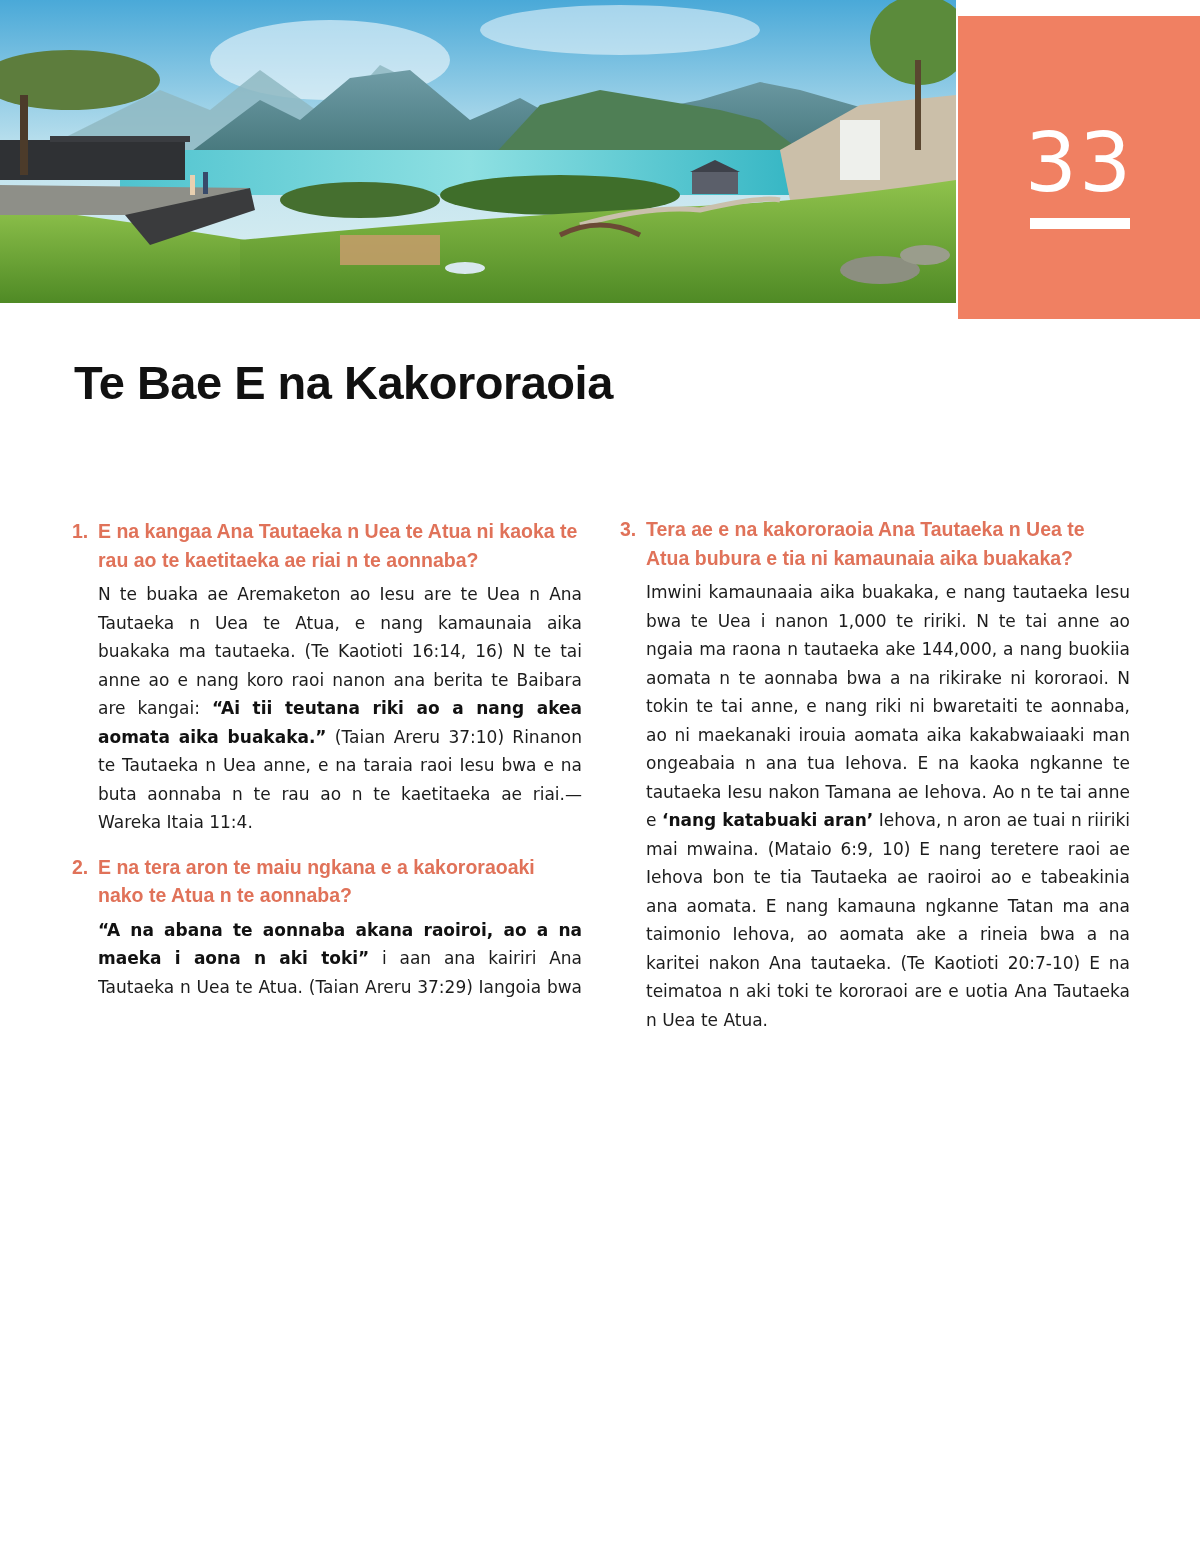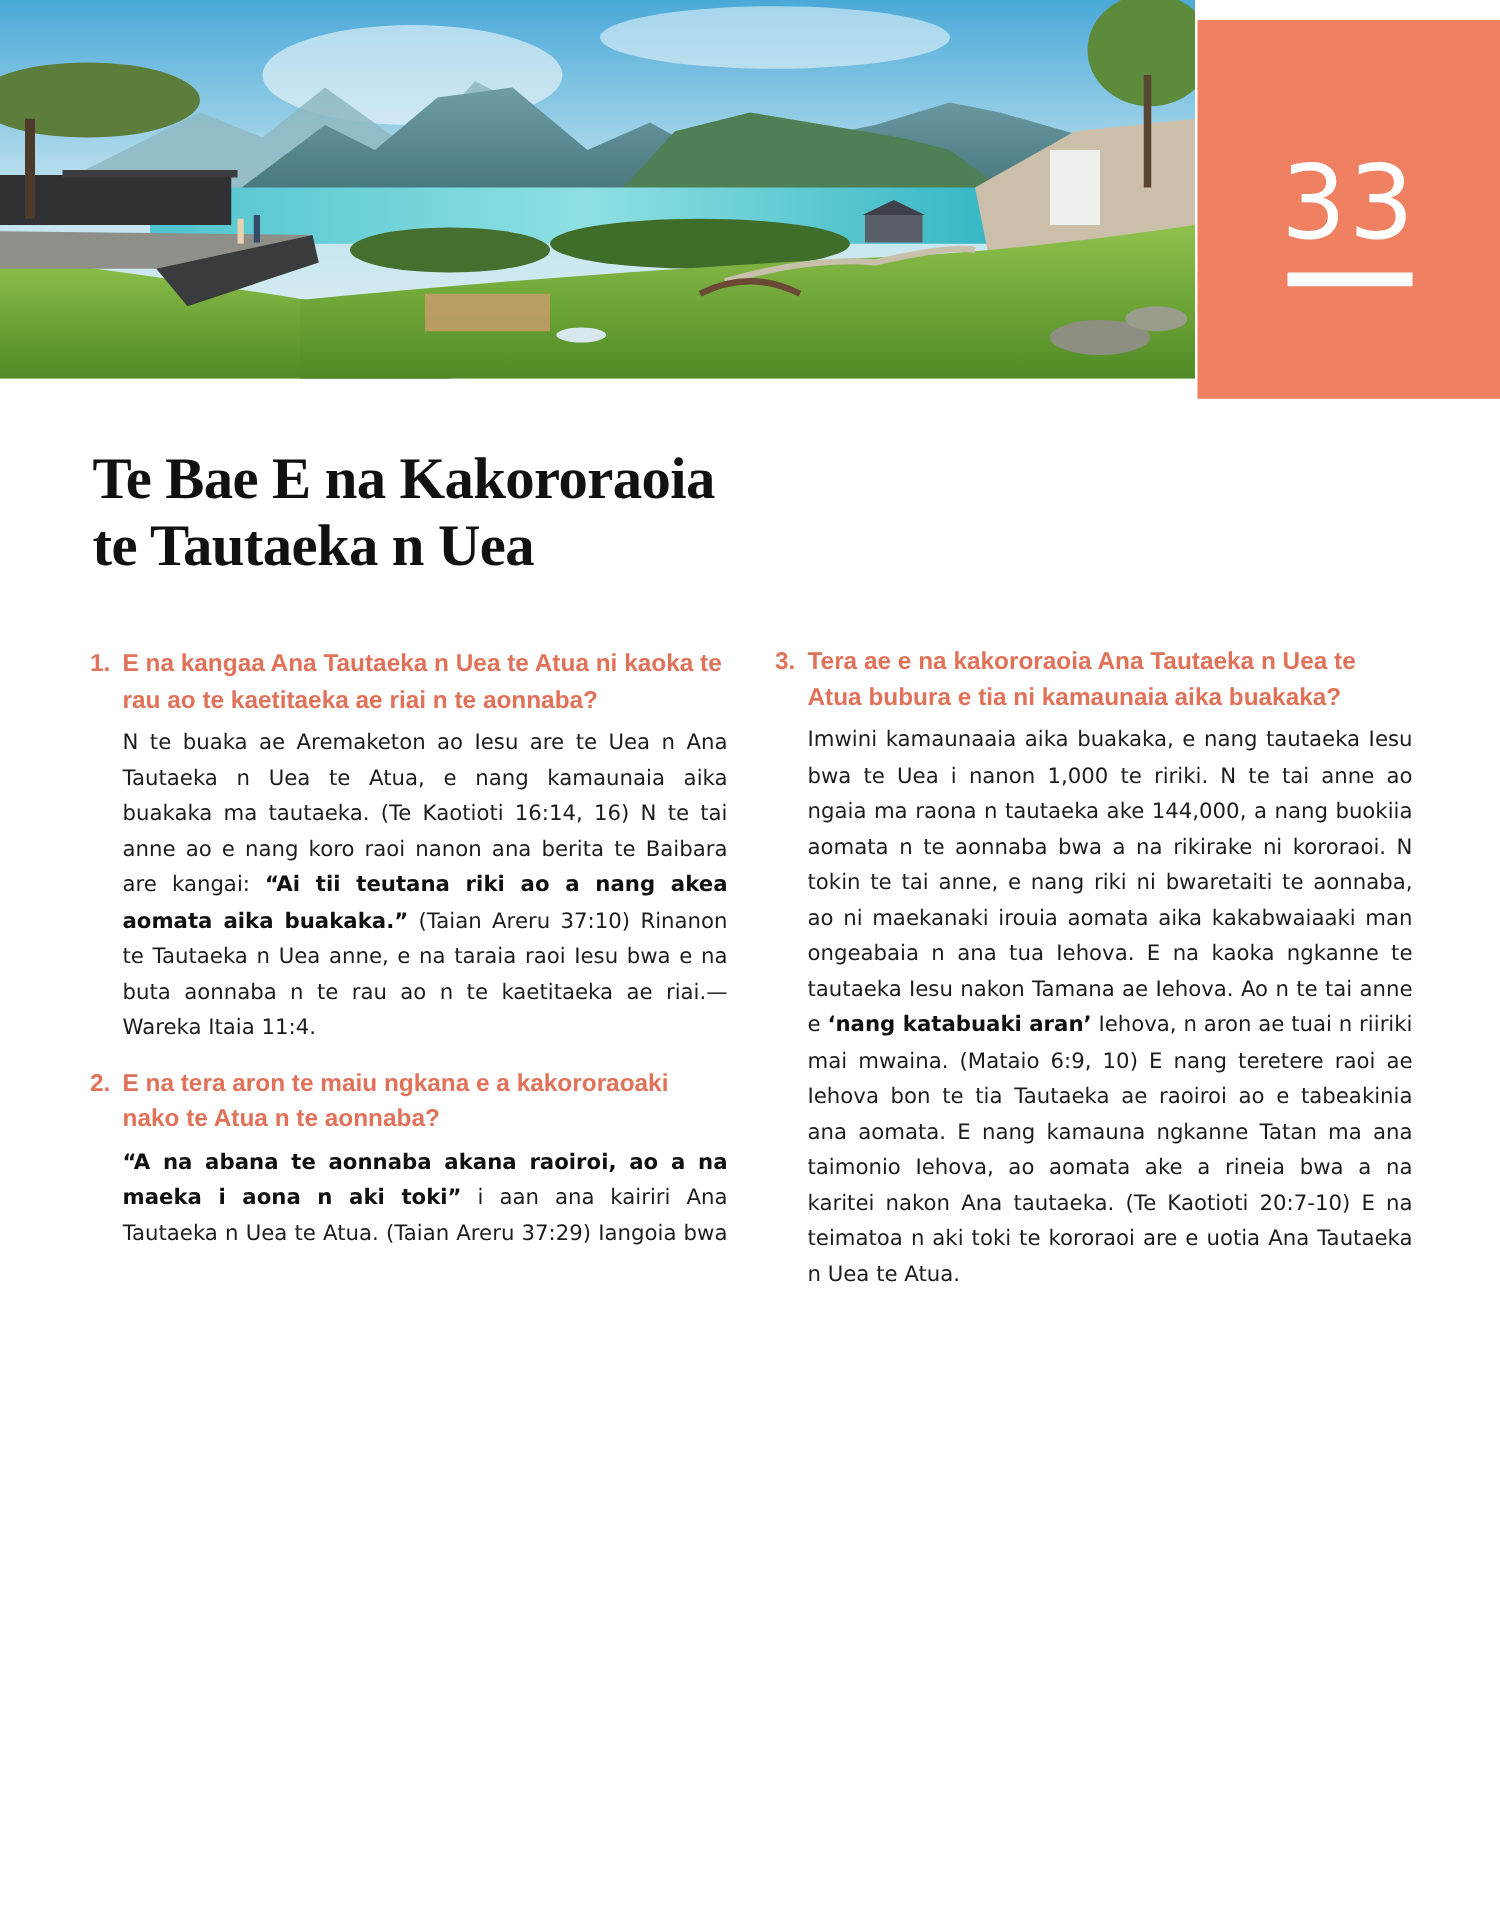--- a/index.html
+++ b/index.html
@@ -17,21 +17,21 @@
       position: absolute; left: 0; right: 0; top: 102px; text-align: center;
       color: #ffffff; font-family: "DejaVu Sans", sans-serif; font-weight: normal;
       font-size: 82px; line-height: 90px; letter-spacing: 2px;
     }
     .lesson-underline {
       position: absolute; left: 72px; top: 202px; width: 100px; height: 11px; background: #ffffff;
     }
     
     .title {
       position: absolute; left: 74px; top: 356px; width: 700px; margin: 0;
-      font-family: Liberation Serif, serif; font-weight: bold;
+      font-family: Liberation Sans, sans-serif; font-weight: bold;
       font-size: 47px; line-height: 54px; color: #111111; letter-spacing: -0.5px;
     }
     
     .col { position: absolute; top: 503px; width: 510px; }
     .col-left { left: 72px; }
     .col-right { left: 620px; }
     .para {
       margin: 0 0 0 26px; font-size: 17px; line-height: 28.5px; text-align: justify;
       font-family: "DejaVu Sans", sans-serif; color: #1c1c1c;
     }
@@ -116,21 +116,20 @@
   </svg>
 </div>
 
 <div class="lesson-block">
   <div class="lesson-number">33</div>
   <div class="lesson-underline"></div>
 </div>
 
 <h1 class="title">
   <span>Te Bae E na Kakororaoia</span><br>
-  <span>te Tautaeka n Uea</span>
 </h1>
 
 <div class="col col-left">
 
   <div class="question" style="margin-top:14px;">
     <span class="qnum">1.</span>
     <span class="qtext">E na kangaa Ana Tautaeka n Uea te Atua ni kaoka te rau ao te kaetitaeka ae riai n te aonnaba?</span>
   </div>
   <p class="para">
     <span>N te buaka ae Aremaketon ao Iesu are te Uea n Ana Tautaeka n Uea te Atua, e nang kamaunaia aika buakaka ma tautaeka. (Te Kaotioti 16:14, 16) N te tai anne ao e nang koro raoi nanon ana berita te Baibara are kangai: </span><b>“Ai tii teutana riki ao a nang akea aomata aika buakaka.”</b><span> (Taian Areru 37:10) Rinanon te Tautaeka n Uea anne, e na taraia raoi Iesu bwa e na buta aonnaba n te rau ao n te kaetitaeka ae riai.—Wareka Itaia 11:4.</span>

